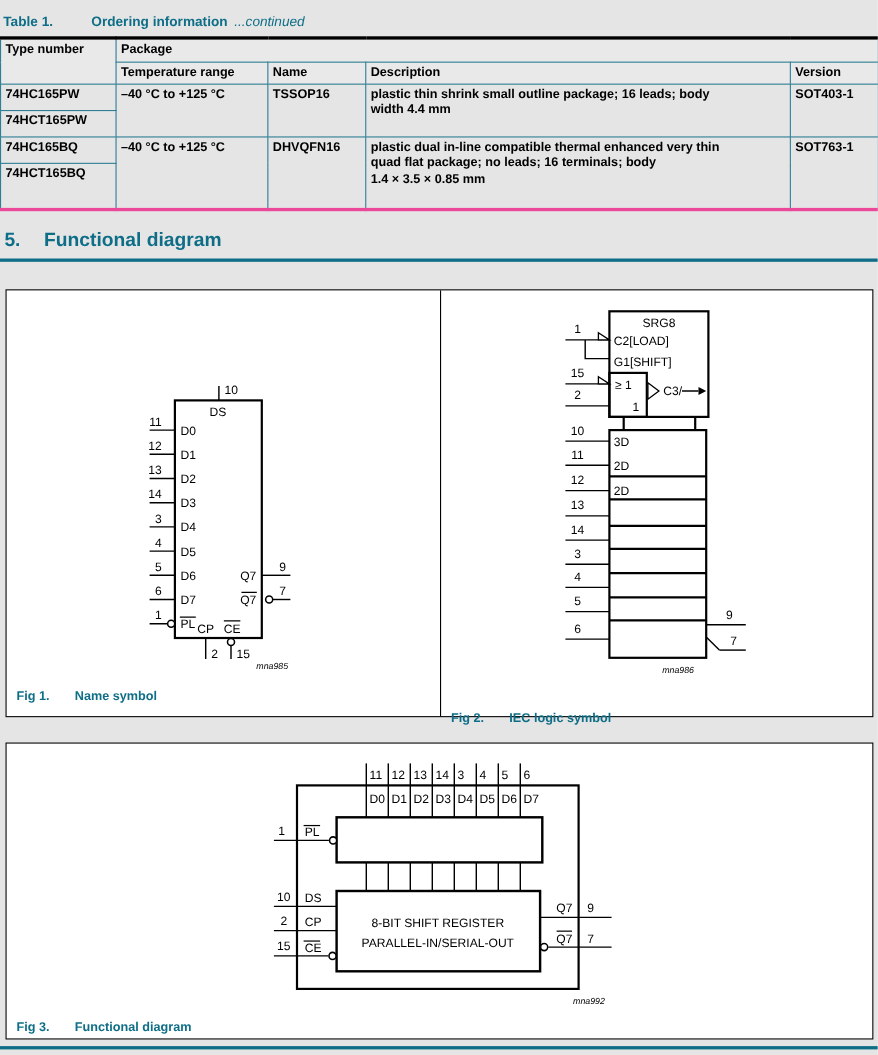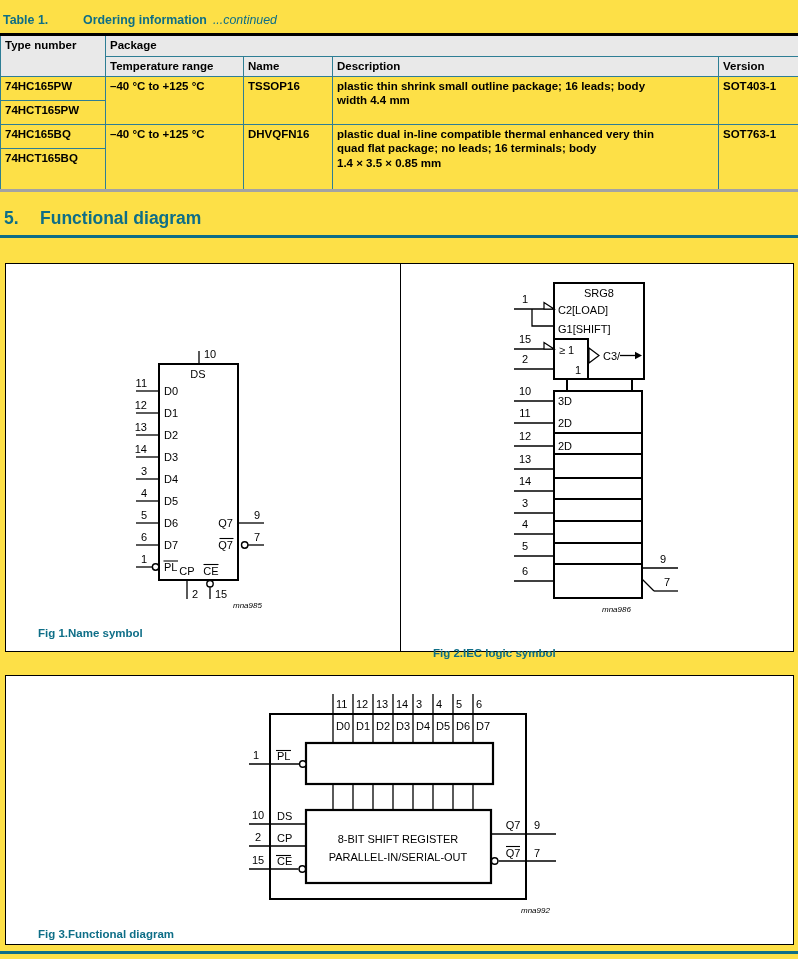--- a/index.html
+++ b/index.html
@@ -1,39 +1,39 @@
 <!DOCTYPE html>
 <html><head>
 <meta charset="utf-8">
 <style>
   html,body{margin:0;padding:0;}
-  .page{position:relative;width:798px;height:959px;background:#fde047;overflow:hidden;
+  .page{position:relative;width:798px;height:959px;background:#e5e5e5;overflow:hidden;
         font-family:"Liberation Sans","DejaVu Sans",sans-serif;color:#000;}
   .abs{position:absolute;}
   
   .tbl-title{top:13px;left:3px;display:flex;align-items:baseline;font-size:12.4px;font-weight:bold;color:#0e6e87;}
   .tbl-title .lbl{width:80px;}
   .tbl-title .cont{font-weight:normal;font-style:italic;margin-left:6px;}
   
   table.ordering{border-collapse:collapse;table-layout:fixed;position:absolute;left:0;top:33px;width:798px;
-        border-top:3px solid #000;border-bottom:3px solid #a3a3a3;}
+        border-top:3px solid #000;border-bottom:3px solid #ec4899;}
   .ordering th,.ordering td{border:1px solid #2e7e95;font-size:11.5px;line-height:1.28;
         padding:2px 4px;vertical-align:top;text-align:left;font-weight:bold;}
   .ordering th{background:#e9e9e9;font-weight:bold;}
   
   .sec-head{top:208px;left:4px;display:flex;font-size:17.5px;font-weight:bold;color:#0e6e87;}
   .sec-head .num{width:36px;}
   .rule{left:0;width:798px;height:2.5px;background:#0e6e87;}
   
   .figbox{border:1px solid #000;background:#fff;}
   .figbox1{left:5px;top:263px;width:787px;height:387px;}
   .figbox3{left:5px;top:675px;width:787px;height:268px;}
   .divider{position:absolute;left:394px;top:0;width:1px;height:100%;background:#000;}
   .caption{position:absolute;display:flex;font-size:11.5px;font-weight:bold;color:#0e6e87;}
-  .caption .cap-lbl{width:53px;text-align:right;}
+  .caption .cap-lbl{width:53px;}
   svg{position:absolute;}
   svg text{font-family:"Liberation Sans","DejaVu Sans",sans-serif;font-size:11px;fill:#000;}
   svg text.wm{font-size:8px;font-style:italic;}
 </style>
 </head>
 <body>
 
 <div class="page">
 
   <div class="abs tbl-title">

